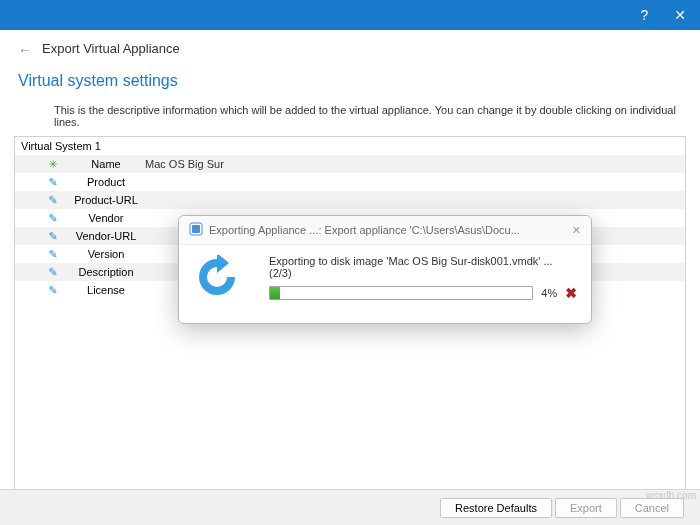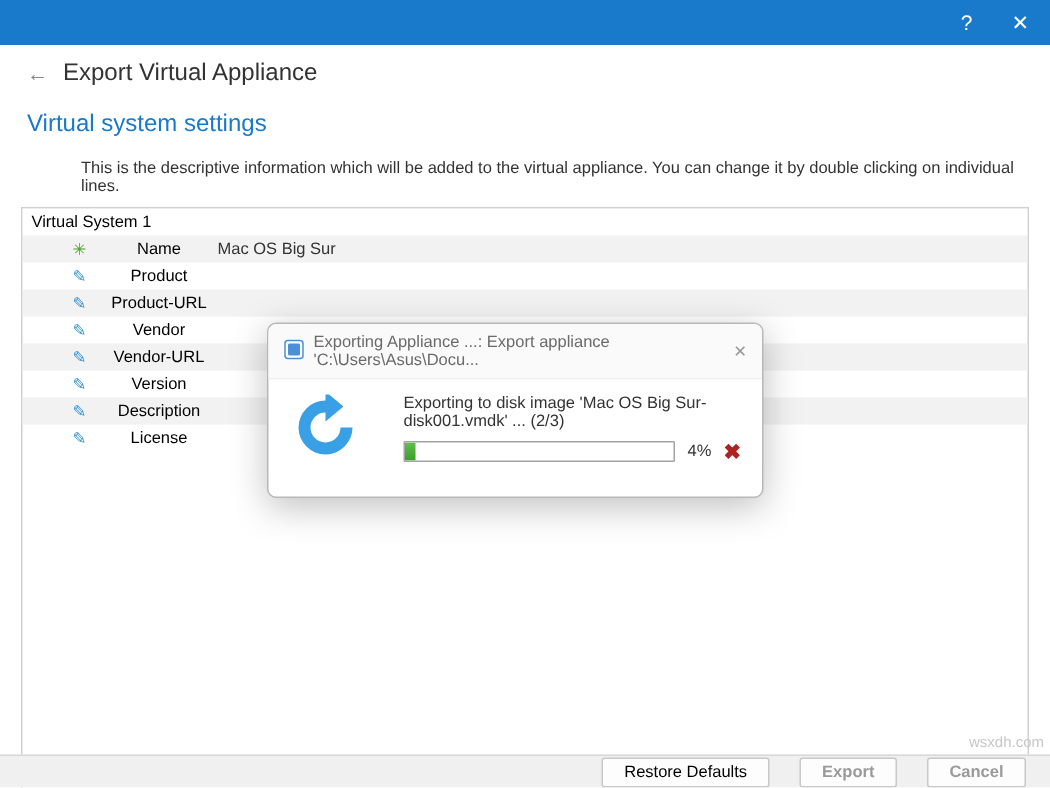--- a/index.html
+++ b/index.html
@@ -3,39 +3,39 @@
 <meta charset="utf-8">
 <style>
   * { box-sizing: border-box; margin: 0; padding: 0; font-family: "Segoe UI", Tahoma, sans-serif; }
   body { width: 700px; height: 525px; background: #fff; position: relative; overflow: hidden; }
 
   .titlebar { background: #1979ca; height: 30px; display: flex; align-items: center; justify-content: flex-end; padding: 0 14px; gap: 26px; color: #fff; }
   .titlebar span { font-size: 14px; line-height: 14px; }
 
   .header { display: flex; align-items: center; gap: 10px; padding: 10px 18px 6px 18px; color: #333; }
   .header .back { color: #888; font-size: 14px; }
-  .header-title { font-size: 16px; color: #333; }
+  .header-title { font-size: 13px; color: #333; }
 
   .section-title { color: #1979ca; font-size: 16px; padding: 10px 18px 4px 18px; }
   .helptext { font-size: 11px; color: #333; padding: 10px 18px 8px 18px; margin-left: 36px; }
 
   .panel { margin: 0 14px; border: 1px solid #d0d0d0; background: #fff; height: 440px; overflow: hidden; }
   .group-head { font-size: 11px; padding: 3px 6px; background: #fff; }
   .row { display: flex; align-items: center; font-size: 11px; padding: 2px 0 2px 30px; height: 18px; }
   .row.odd { background: #f2f2f2; }
   .row .icon { width: 16px; display: inline-flex; justify-content: center; margin-right: 6px; }
   .row .label { width: 78px; text-align: center; }
   .row .value { color: #333; }
 
-  .footer { position: absolute; bottom: 0; left: 0; right: 0; height: 22px; background: #f0f0f0; border-top: 1px solid #d8d8d8; display: flex; align-items: center; justify-content: flex-end; gap: 20px; padding: 0 16px; }
+  .footer { position: absolute; bottom: 0; left: 0; right: 0; height: 36px; background: #f0f0f0; border-top: 1px solid #d8d8d8; display: flex; align-items: center; justify-content: flex-end; gap: 3px; padding: 0 16px; }
   .btn { font-size: 11px; padding: 3px 14px; background: #fdfdfd; border: 1px solid #c8c8c8; border-radius: 2px; }
-  .btn.disabled { color: #9a9a9a; font-weight: bold; }
+  .btn.disabled { color: #9a9a9a; }
 
   .modal {
-    position: absolute; left: 178px; top: 215px; width: 331px;
+    position: absolute; left: 178px; top: 215px; width: 414px;
     background: #fff; border: 1px solid #b8b8b8; border-radius: 6px;
     box-shadow: 0 6px 24px rgba(0,0,0,0.25);
   }
   .modal-title { display: flex; align-items: center; gap: 6px; font-size: 11px; color: #6a6a6a; padding: 6px 10px; border-bottom: 1px solid #eee; border-radius: 6px 6px 0 0; background: #fafafa; }
   .modal-title .close { margin-left: auto; color: #999; }
   .modal-body { display: flex; padding: 10px 14px 16px 14px; gap: 28px; }
   .modal-icon { width: 48px; height: 48px; flex: none; }
   .modal-text { font-size: 11px; color: #333; flex: 1; }
   .status-line { margin-bottom: 6px; }
   .progress-row { display: flex; align-items: center; gap: 8px; margin-bottom: 6px; }

